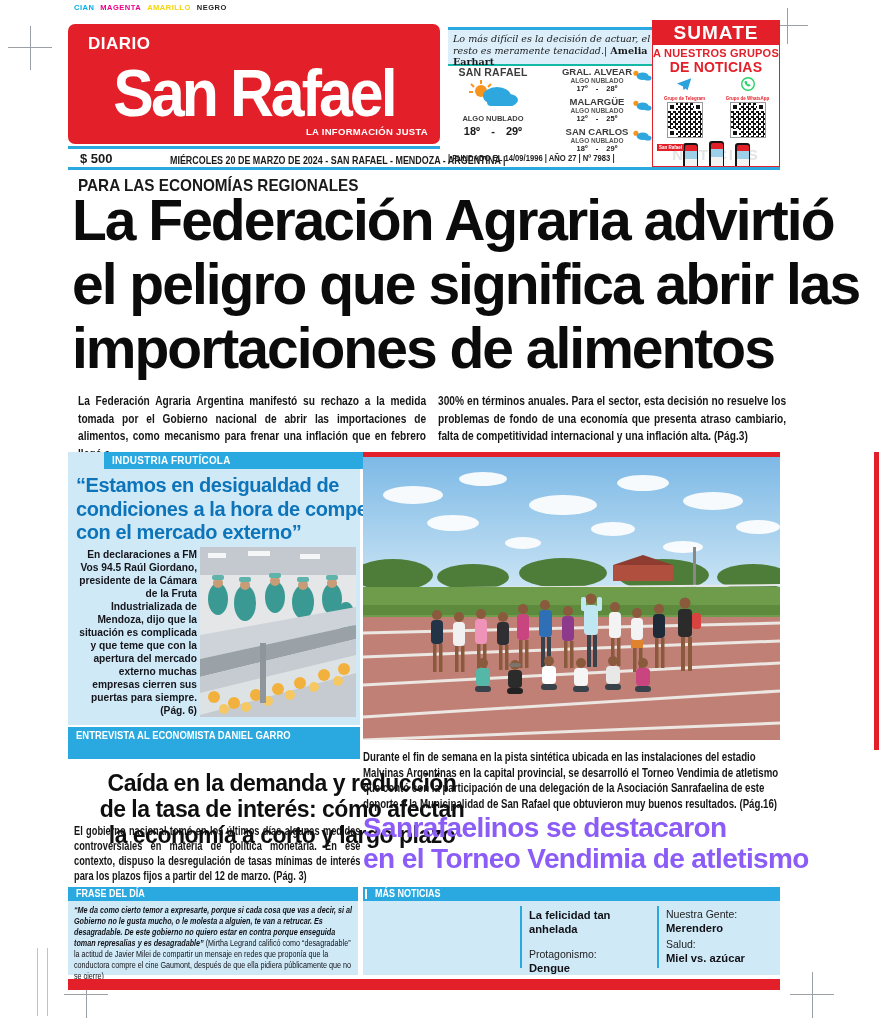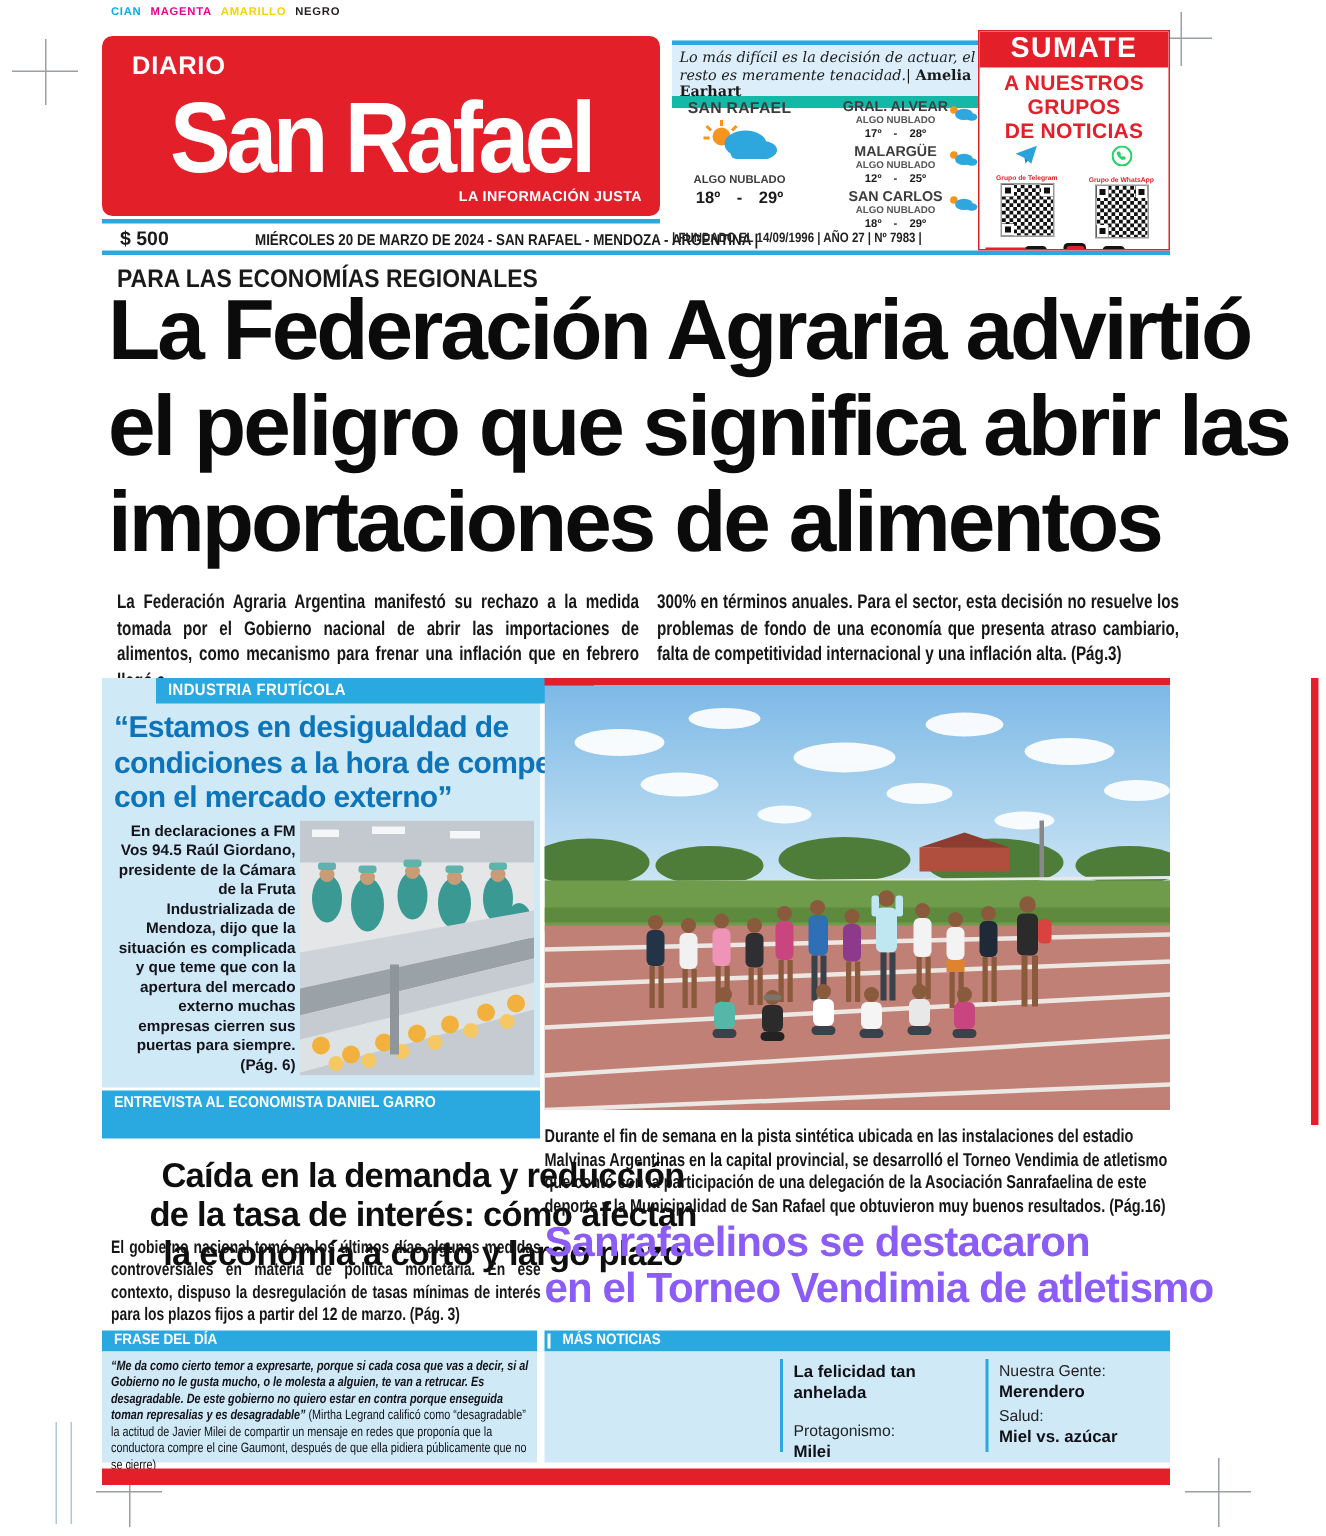--- a/index.html
+++ b/index.html
@@ -23,21 +23,21 @@
               letter-spacing:-3px;transform:scale(.98,1.08);transform-origin:50% 0;}
   .logo-tag{right:12px;bottom:7px;color:#fff;font-size:9.5px;font-weight:800;letter-spacing:.3px;}
   .logo-underline{left:68px;top:146px;width:372px;height:3px;background:#29a9e0;}
   .price{left:80px;top:151px;font-size:13px;font-weight:800;}
   .dateline{left:170px;top:154px;font-size:10.5px;font-weight:800;width:330px;}
   .dateline .cx{transform:scaleX(.85);}
   .main-rule{left:68px;top:167px;width:712px;height:3px;background:#29a9e0;}
 
   
   .quote-box{left:448px;top:27px;width:202px;height:31px;background:#dbeefa;
-             border-top:3px solid #29a9e0;border-bottom:8px solid #14b8a6;
+             border-top:3px solid #29a9e0;border-bottom:2px solid #14b8a6;
              padding:3px 5px 0 5px;font-family:"DejaVu Serif",serif;font-size:9.6px;line-height:11.5px;}
   .quote-box .qt{font-style:italic;}
   .quote-box .qa{font-weight:bold;}
 
   
   .weather{left:448px;top:66px;width:202px;height:84px;}
   .w-main{left:0;top:0;width:90px;height:84px;text-align:center;}
   .w-main .city{font-size:10.5px;font-weight:800;color:#3c3c3c;letter-spacing:.2px;}
   .w-main .cond{font-size:7.5px;font-weight:800;color:#3c3c3c;margin-top:2px;}
   .w-main .temps{font-size:11px;font-weight:800;margin-top:2px;word-spacing:8px;}
@@ -47,21 +47,21 @@
   .w-row .cond{font-size:6.5px;font-weight:800;color:#555;text-align:center;}
   .w-row .temps{font-size:7.5px;font-weight:800;text-align:center;word-spacing:6px;}
   .w-row svg{position:absolute;right:-2px;top:2px;}
   .founded{left:448px;top:153px;font-size:9px;font-weight:700;color:#222;width:230px;}
   .founded .cx{transform:scaleX(.85);}
 
   
   .ad{left:652px;top:20px;width:128px;height:147px;background:#fff;border:1px solid #e3202a;box-sizing:border-box;overflow:hidden;}
   .ad-head{height:24px;background:#e3202a;color:#fff;text-align:center;font-size:19px;font-weight:800;
            letter-spacing:1px;line-height:24px;}
-  .ad-sub{color:#e3202a;text-align:center;font-size:14px;font-weight:800;margin-top:2px;letter-spacing:.2px;}
+  .ad-sub{color:#e3202a;text-align:center;font-size:11px;font-weight:800;margin-top:2px;letter-spacing:.2px;}
   .ad-sub2{color:#e3202a;text-align:center;font-size:14px;font-weight:800;letter-spacing:.2px;}
   .ad-cols{display:flex;margin-top:2px;}
   .ad-col{width:50%;text-align:center;}
   .ad-lbl{font-size:4.5px;color:#e3202a;font-weight:800;margin:1px 0;}
   .qr{width:34px;height:34px;margin:0 auto;border:1px solid #999;position:relative;
       background-image:repeating-conic-gradient(#111 0% 25%, #fff 0% 50%);background-size:5px 5px;}
   .qr i{position:absolute;width:8px;height:8px;background:#111;box-shadow:inset 0 0 0 2px #fff,inset 0 0 0 3px #111;}
   .qr .e1{left:0;top:0}.qr .e2{right:0;top:0}.qr .e3{left:0;bottom:0}
   .ad-phones{position:relative;height:34px;margin-top:2px;}
   .ad-wm{position:absolute;left:0;top:6px;width:100%;text-align:center;font-size:15px;font-weight:800;
@@ -540,21 +540,21 @@
 
   <div class="abs secbar more-bar nw">
       <span class="more-tick"></span>
       <span class="cx nw">MÁS NOTICIAS</span>
     </div>
   <div class="abs more-box">
     <div class="mn-sep" style="left:157px;"></div>
     <div class="mn-col" style="left:166px;width:125px;">
       <div class="mn-b">La felicidad tan anhelada</div>
       <div class="mn-r" style="margin-top:12px;">Protagonismo:</div>
-      <div class="mn-b">Milei</div>
+      <div class="mn-b">Dengue</div>
     </div>
     <div class="mn-sep" style="left:294px;"></div>
     <div class="mn-col" style="left:303px;width:108px;">
       <div class="mn-r">Nuestra Gente:</div>
       <div class="mn-b">Merendero</div>
       <div class="mn-r" style="margin-top:3px;">Salud:</div>
       <div class="mn-b">Miel vs. azúcar</div>
     </div>
   </div>
 

